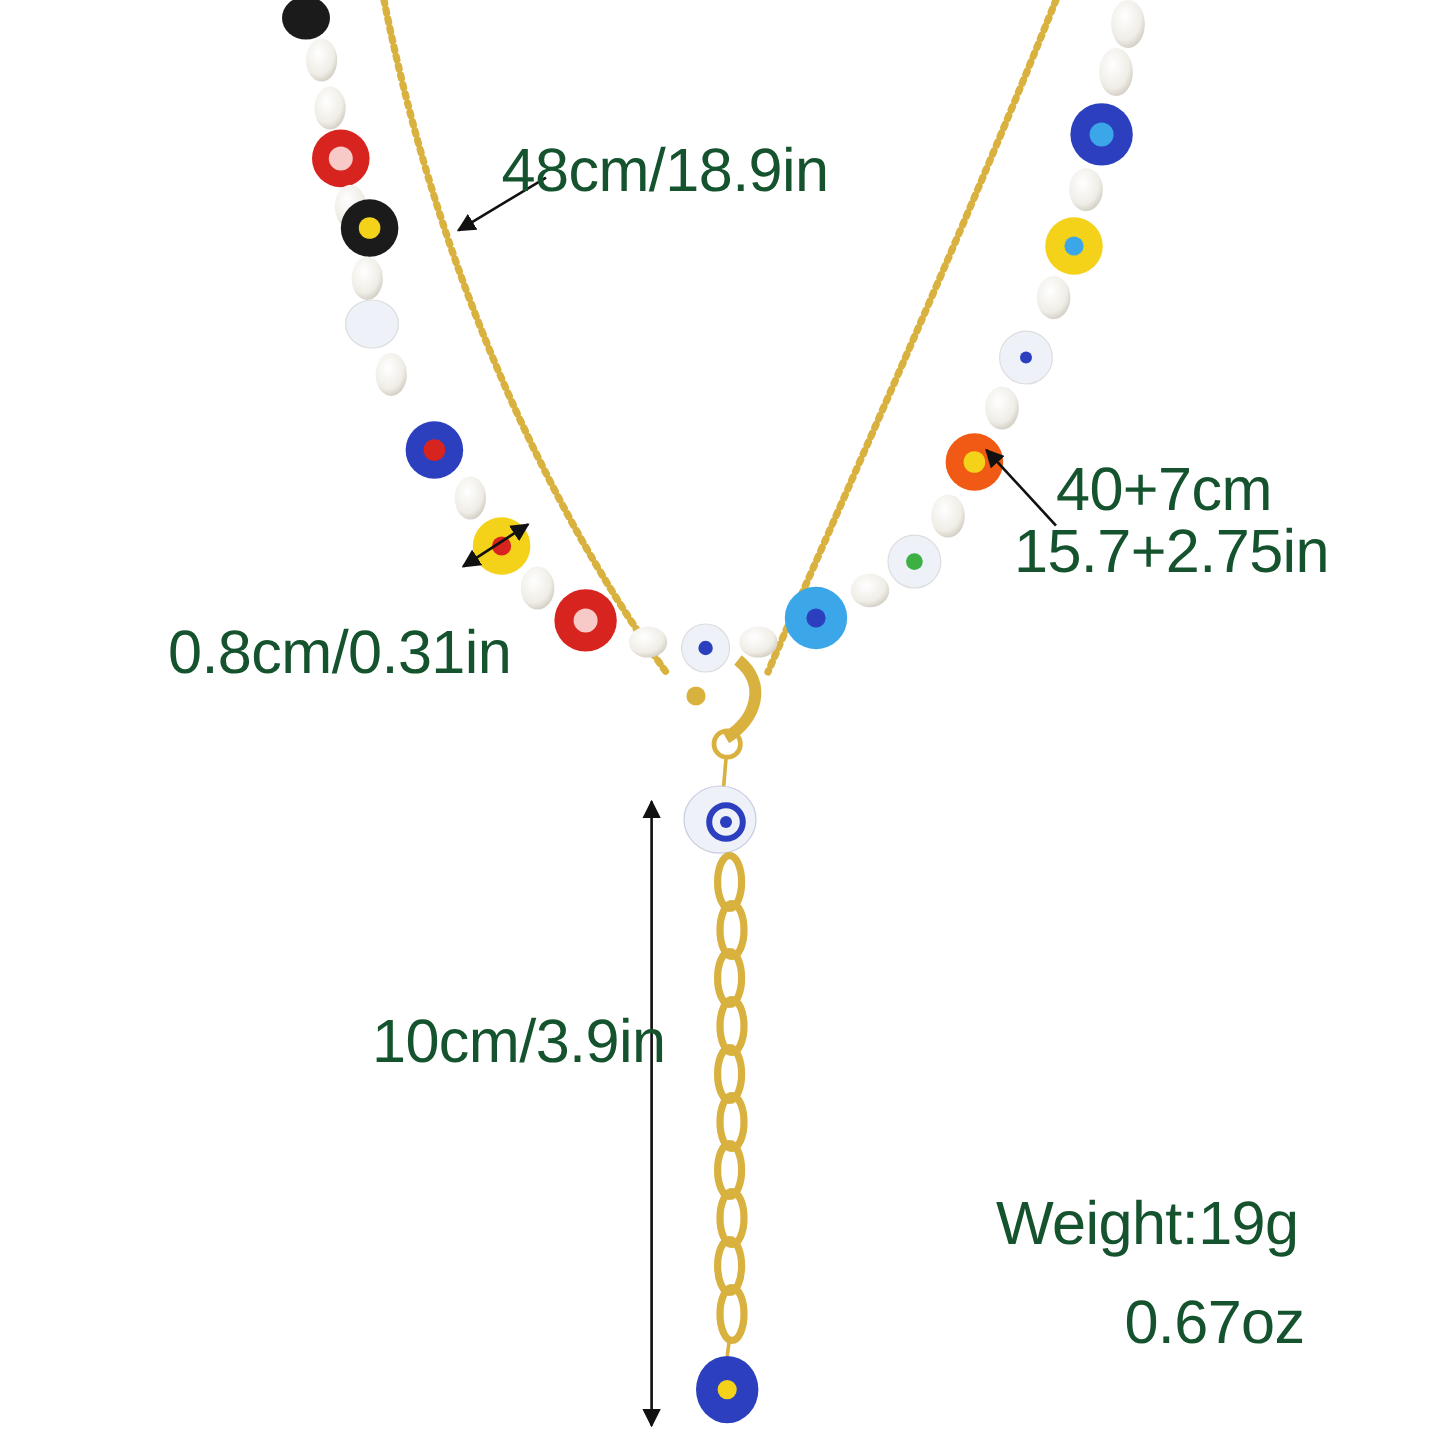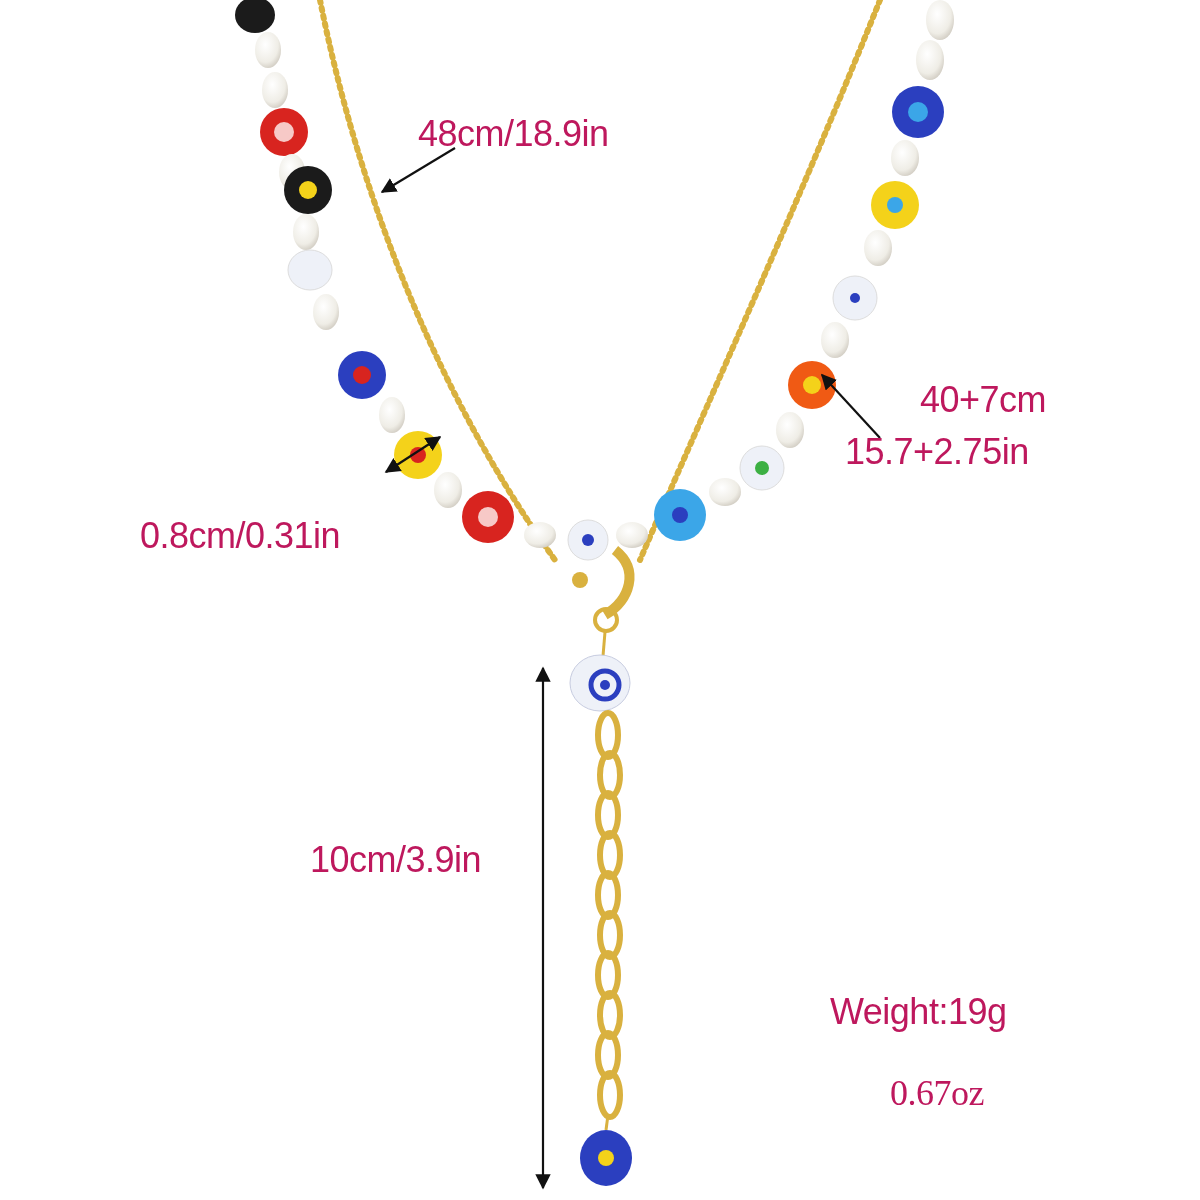--- a/index.html
+++ b/index.html
@@ -3,21 +3,21 @@
   <meta charset="utf-8">
   <style>
     html, body { margin: 0; padding: 0; }
     body {
       width: 1200px; height: 1200px; background: #ffffff;
       position: relative; overflow: hidden;
       font-family: "Liberation Sans", sans-serif;
     }
     #art { position: absolute; left: 0; top: 0; width: 1200px; height: 1200px; }
     .label {
-      position: absolute; color: #be185d; font-size: 36px; line-height: 1.1;
+      position: absolute; color: #14532d; font-size: 51px; line-height: 1.1;
       white-space: nowrap; letter-spacing: -0.5px;
     }
   </style>
 </head>
 <body>
 
 <svg id="art" viewBox="0 0 1200 1200" xmlns="http://www.w3.org/2000/svg">
   <defs>
     <marker id="ah" viewBox="0 0 10 10" refX="9" refY="5" markerWidth="7" markerHeight="7" orient="auto-start-reverse">
       <path d="M0,0 L10,5 L0,10 z" fill="#111"></path>
@@ -112,18 +112,18 @@
 
   <g stroke="#111" stroke-width="2.2" fill="none">
     <line x1="455" y1="148" x2="382" y2="192" marker-end="url(#ah)"></line>
     <line x1="880" y1="438" x2="822" y2="375" marker-end="url(#ah)"></line>
     <line x1="386" y1="472" x2="440" y2="437" marker-start="url(#ah)" marker-end="url(#ah)"></line>
     <line x1="543" y1="668" x2="543" y2="1188" marker-start="url(#ah)" marker-end="url(#ah)"></line>
   </g>
 </svg>
 
 <div class="label" style="left:418px; top:114px;">48cm/18.9in</div>
-<div class="label" style="left:880px; top:380px;margin-left:40px;">40+7cm</div>
+<div class="label" style="left:880px; top:380px;">40+7cm</div>
 <div class="label" style="left:845px; top:432px;text-align:right;">15.7+2.75in</div>
 <div class="label" style="left:140px; top:476px;margin-top:40px;">0.8cm/0.31in</div>
 <div class="label" style="left:310px; top:840px;">10cm/3.9in</div>
 <div class="label" style="left:830px; top:992px;">Weight:19g</div>
-<div class="label" style="left:890px; top:1074px;font-family:Liberation Serif, serif;">0.67oz</div>
+<div class="label" style="left:937px; top:1074px;">0.67oz</div>
 
 </body></html>

